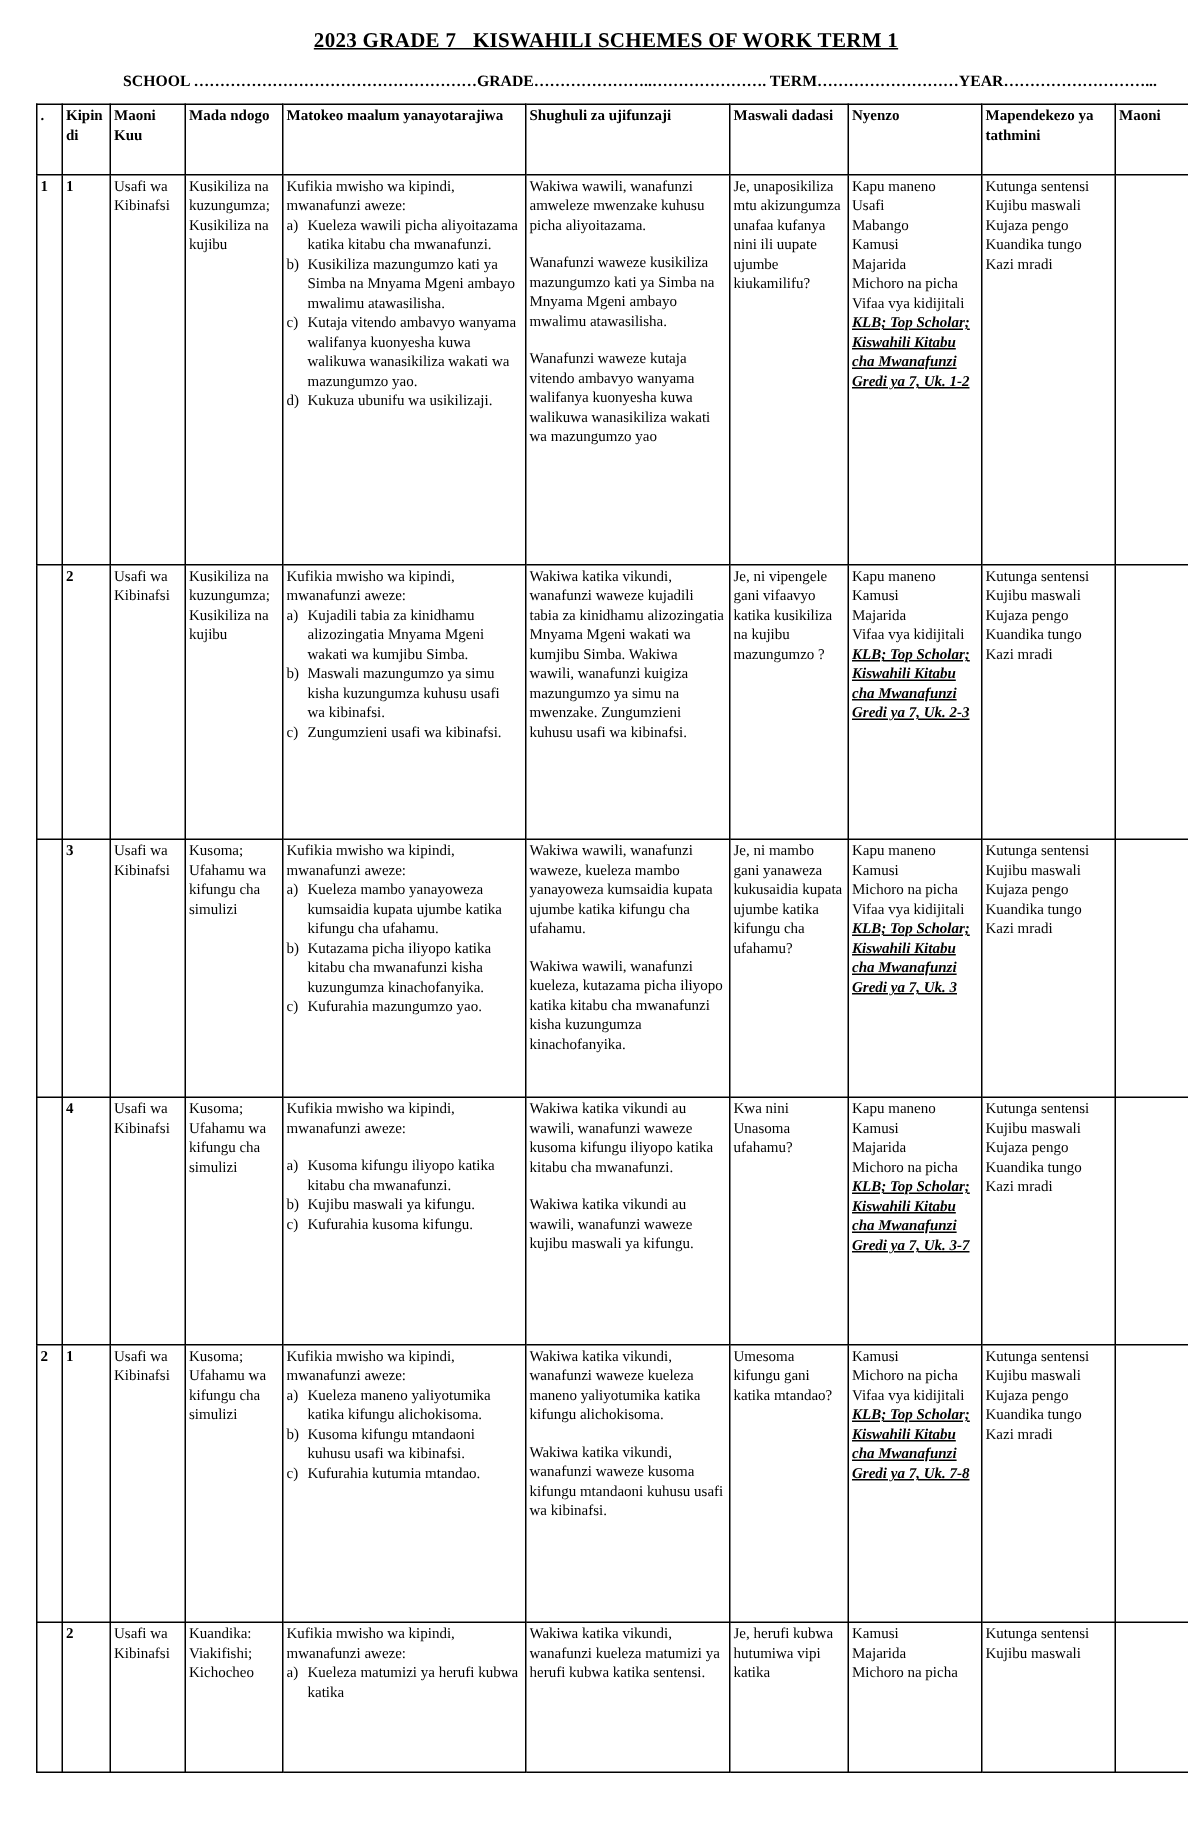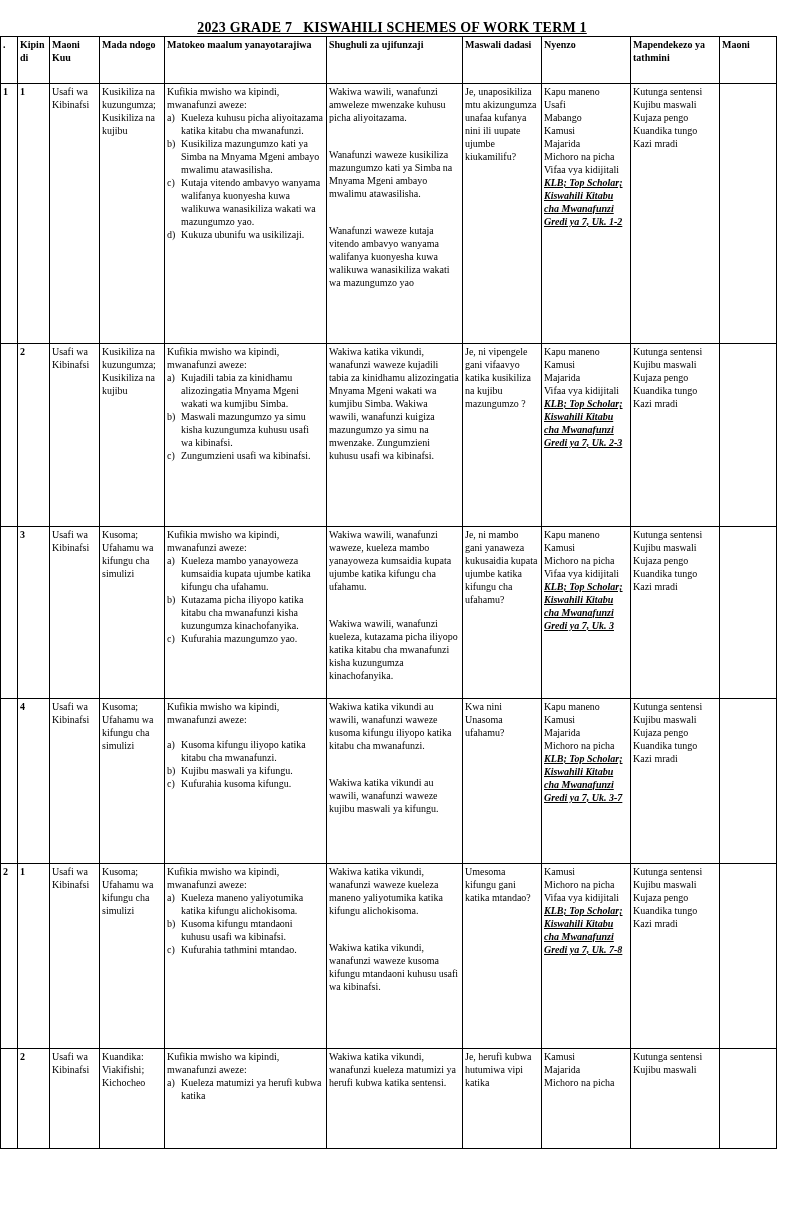--- a/index.html
+++ b/index.html
@@ -2,21 +2,21 @@
 <html><head>
 <meta charset="utf-8">
 <style>
   html, body { margin: 0; padding: 0; }
   body {
     width: 792px; height: 1224px;
     background: #ffffff; color: #000000;
     font-family: "Liberation Serif", "DejaVu Serif", serif;
     overflow: hidden;
   }
-  .page { padding: 14px 8px 0 0; font-family: Liberation Serif, serif; }
+  .page { padding: 14px 8px 0 24px; font-family: Liberation Serif, serif; }
   .title {
     text-align: center; font-weight: bold; font-size: 14px;
     text-decoration: underline; margin-top: 6px; letter-spacing: .2px;
   }
   .school {
     font-weight: bold; font-size: 10.5px;
     margin: 13px 0 9px 58px; white-space: nowrap; overflow: hidden;
   }
   table { border-collapse: collapse; table-layout: fixed; width: 776px; }
   th, td {
@@ -24,29 +24,30 @@
     padding: 1px 3px 1px 2px; font-size: 10px; line-height: 1.3;
     overflow-wrap: anywhere; word-break: break-word;
   }
   th { font-weight: bold; }
   td[data-name="cell-week"], td[data-name="cell-kipindi"] { font-weight: bold; }
   .cellwrap { width: 100%; }
   .clip { max-height: 90px; overflow: hidden; }
   .li { display: flex; }
   .li .marker { flex: 0 0 14px; }
   .li .txt { flex: 1; min-width: 0; }
-  .para + .para { margin-top: 24px; }
+  .para + .para { margin-top: 12px; }
   .gap { margin-bottom: 12px; }
   .ref { font-weight: bold; font-style: italic; text-decoration: underline; }
 </style>
 </head>
 <body>
 
 <div class="page" data-name="document-page">
   <div class="title" data-name="page-title">2023 GRADE 7&nbsp;&nbsp;&nbsp;KISWAHILI SCHEMES OF WORK TERM 1</div>
+  <div class="school" data-name="school-grade-term-year-line">SCHOOL ………………………………………………GRADE…………………..…………………. TERM………………………YEAR………………………...</div>
   <table data-name="schemes-of-work-table">
     <colgroup>
       <col style="width:17px">
         <col style="width:32px">
         <col style="width:50px">
         <col style="width:65px">
       <col style="width:162px">
         <col style="width:136px">
         <col style="width:79px">
         <col style="width:89px">
@@ -87,21 +88,21 @@
           <td data-name="cell-mada-ndogo">
             <div class="cellwrap">
               <div data-name="mada-ndogo-text">Kusikiliza na kuzungumza; Kusikiliza na kujibu</div>
             </div>
           </td>
           <td data-name="cell-matokeo">
             <div class="cellwrap">
               <div data-name="matokeo-intro">Kufikia mwisho wa kipindi, mwanafunzi aweze:</div>
               <div class="li" data-name="matokeo-item">
                 <span class="marker" data-name="item-letter">a)</span>
-                <span class="txt" data-name="item-text">Kueleza kuhusu picha aliyoitazama katika kitabu cha mwanafunzi.</span>
+                <span class="txt" data-name="item-text">Kueleza wawili picha aliyoitazama katika kitabu cha mwanafunzi.</span>
               </div>
               <div class="li" data-name="matokeo-item">
                 <span class="marker" data-name="item-letter">b)</span>
                 <span class="txt" data-name="item-text">Kusikiliza mazungumzo kati ya Simba na Mnyama Mgeni ambayo mwalimu atawasilisha.</span>
               </div>
               <div class="li" data-name="matokeo-item">
                 <span class="marker" data-name="item-letter">c)</span>
                 <span class="txt" data-name="item-text">Kutaja vitendo ambavyo wanyama walifanya kuonyesha kuwa walikuwa wanasikiliza wakati wa mazungumzo yao.</span>
               </div>
               <div class="li" data-name="matokeo-item">
@@ -380,21 +381,21 @@
               <div class="li" data-name="matokeo-item">
                 <span class="marker" data-name="item-letter">a)</span>
                 <span class="txt" data-name="item-text">Kueleza maneno yaliyotumika katika kifungu alichokisoma.</span>
               </div>
               <div class="li" data-name="matokeo-item">
                 <span class="marker" data-name="item-letter">b)</span>
                 <span class="txt" data-name="item-text">Kusoma kifungu mtandaoni kuhusu usafi wa kibinafsi.</span>
               </div>
               <div class="li" data-name="matokeo-item">
                 <span class="marker" data-name="item-letter">c)</span>
-                <span class="txt" data-name="item-text">Kufurahia tathmini mtandao.</span>
+                <span class="txt" data-name="item-text">Kufurahia kutumia mtandao.</span>
               </div>
             </div>
           </td>
           <td data-name="cell-shughuli">
             <div class="cellwrap">
               <div class="para" data-name="shughuli-paragraph">Wakiwa katika vikundi, wanafunzi waweze kueleza maneno yaliyotumika katika kifungu alichokisoma.</div>
               <div class="para" data-name="shughuli-paragraph">Wakiwa katika vikundi, wanafunzi waweze kusoma kifungu mtandaoni kuhusu usafi wa kibinafsi.</div>
             </div>
           </td>
           <td data-name="cell-maswali">

